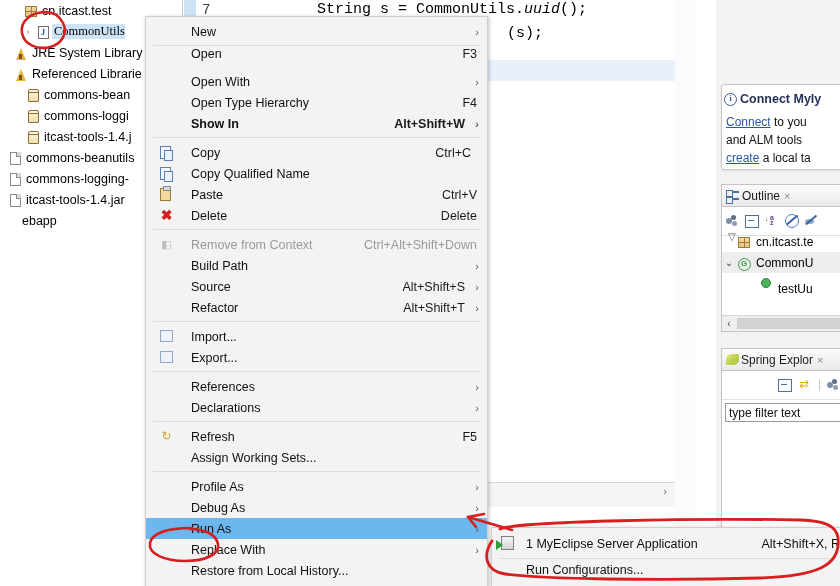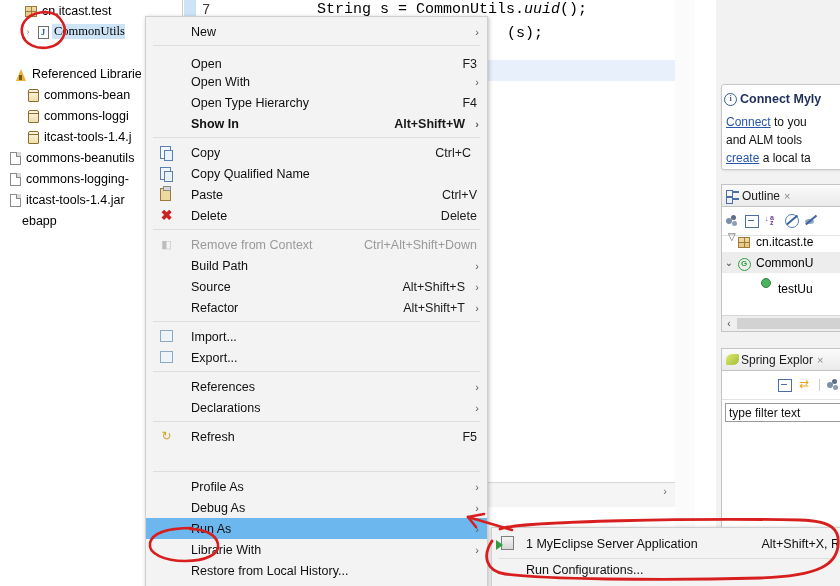--- a/index.html
+++ b/index.html
@@ -149,20 +149,25 @@
   <div id="explorer">
       <div class="tree-row" style="top: 0px; left: 10px;">
         <span class="twisty"></span>
         <span class="ticon"><span class="ic ic-package"></span></span>
         <span class="tlabel">cn.itcast.test</span>
       </div>
       <div class="tree-row sel" style="top: 21px; left: 22px;">
         <span class="twisty">›</span>
         <span class="ticon"><span class="ic ic-java">J</span></span>
         <span class="tlabel">CommonUtils</span>
+      </div>
+      <div class="tree-row" style="top: 42px; left: 0px;">
+        <span class="twisty"></span>
+        <span class="ticon"><span class="ic ic-lib"></span></span>
+        <span class="tlabel">JRE System Library</span>
       </div>
       <div class="tree-row" style="top: 63px; left: 0px;">
         <span class="twisty"></span>
         <span class="ticon"><span class="ic ic-lib"></span></span>
         <span class="tlabel">Referenced Librarie</span>
       </div>
       <div class="tree-row" style="top: 84px; left: 12px;">
         <span class="twisty"></span>
         <span class="ticon"><span class="ic ic-jar"></span></span>
         <span class="tlabel">commons-bean</span>
@@ -287,21 +292,21 @@
       <div id="filter-box">type filter text</div>
     </div>
   </div>
 
   <div id="ctxmenu">
       <div class="mi" style="top: 4px;">
         <span class="mlabel">New</span>
         <span class="marrow">›</span>
       </div>
       <div class="msep" style="top: 28px;"></div>
-      <div class="mi" style="top: 36px;">
+      <div class="mi" style="top: 26px;">
         <span class="mlabel">Open</span>
         <span class="maccel" style="right: 10px;">F3</span>
       </div>
       <div class="mi" style="top: 54px;">
         <span class="mlabel">Open With</span>
         <span class="marrow">›</span>
       </div>
       <div class="mi" style="top: 75px;">
         <span class="mlabel">Open Type Hierarchy</span>
         <span class="maccel" style="right: 10px;">F4</span>
@@ -368,35 +373,38 @@
       <div class="mi" style="top: 380px;">
         <span class="mlabel">Declarations</span>
         <span class="marrow">›</span>
       </div>
       <div class="msep" style="top: 404px;"></div>
       <div class="mi" style="top: 409px;">
         <span class="micon"><span class="ic g-refresh">↻</span></span>
         <span class="mlabel">Refresh</span>
         <span class="maccel" style="right: 10px;">F5</span>
       </div>
+      <div class="mi" style="top: 430px;">
+        <span class="mlabel">Assign Working Sets...</span>
+      </div>
       <div class="msep" style="top: 454px;"></div>
       <div class="mi" style="top: 459px;">
         <span class="mlabel">Profile As</span>
         <span class="marrow">›</span>
       </div>
       <div class="mi" style="top: 480px;">
         <span class="mlabel">Debug As</span>
         <span class="marrow">›</span>
       </div>
       <div class="mi selected" style="top: 501px;">
         <span class="mlabel">Run As</span>
         <span class="marrow">›</span>
       </div>
       <div class="mi" style="top: 522px;">
-        <span class="mlabel">Librarie With</span>
+        <span class="mlabel">Replace With</span>
         <span class="marrow">›</span>
       </div>
       <div class="mi" style="top: 543px;">
         <span class="mlabel">Restore from Local History...</span>
       </div>
     </div>
 
   <div id="submenu">
       <div class="smi" style="top: 4px;">
         <span class="g-server"></span>

